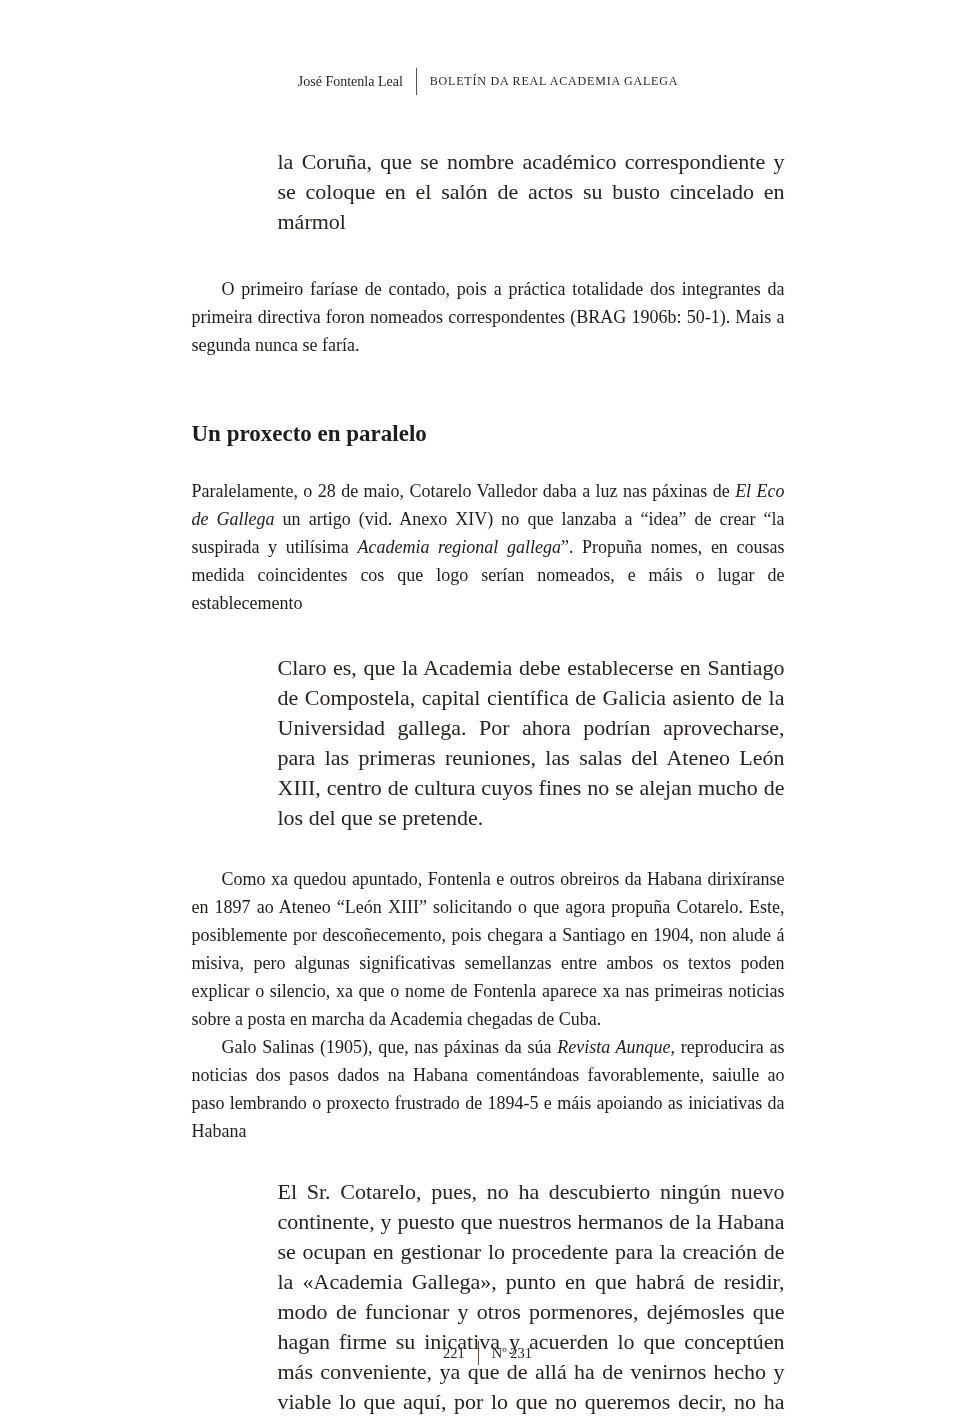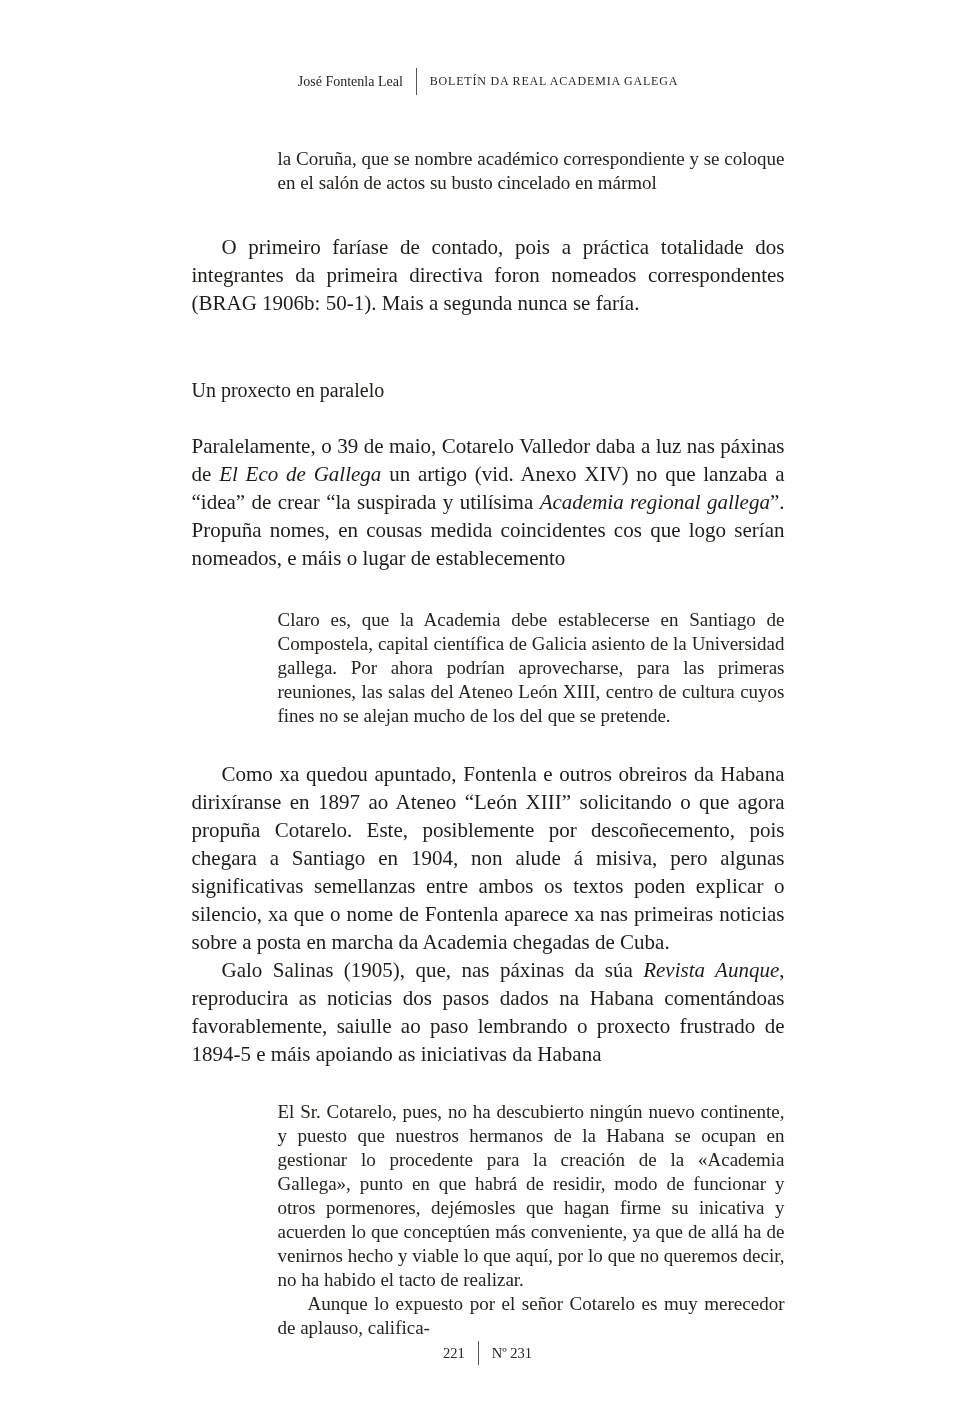--- a/index.html
+++ b/index.html
@@ -34,42 +34,42 @@
   }
   .v-divider {
     display: inline-block;
     width: 1px;
     height: 27px;
     background: #5a544c;
   }
 
   
   .body {
-    font-size: 21px;
+    font-size: 18px;
     line-height: 28px;
     text-align: justify;
     font-family: Liberation Serif, serif;
   }
   .indent { text-indent: 30px; }
 
   
   .bq {
     margin-left: 86px;
-    font-size: 19px;
-    line-height: 24px;
+    font-size: 22px;
+    line-height: 30px;
     text-align: justify;
     color: #28231d;
   }
   .bq p.q-indent { text-indent: 30px; }
 
   .mt-quote1 { margin-top: 52px; }
   .mt-para1  { margin-top: 38px; }
   .section-heading {
-    font-size: 20px;
-    font-weight: normal;
+    font-size: 23px;
+    font-weight: bold;
     margin-top: 62px;
     margin-bottom: 30px;
   }
   .mt-quote2 { margin-top: 36px; margin-bottom: 32px; }
   .mt-quote3 { margin-top: 32px; }
 
   em { font-style: italic; }
 
   
   .page-footer {
@@ -99,21 +99,21 @@
 
   <blockquote class="bq mt-quote1">
     <p>la Coruña, que se nombre académico correspondiente y se coloque en el salón de actos su busto cincelado en mármol</p>
   </blockquote>
 
   <p class="body indent mt-para1">O primeiro faríase de contado, pois a práctica totalidade dos integrantes da primeira directiva foron nomeados correspondentes (BRAG 1906b: 50-1). Mais a segunda nunca se faría.</p>
 
 
   <h2 class="section-heading">Un proxecto en paralelo</h2>
 
-  <p class="body"><span>Paralelamente, o 39 de maio, Cotarelo Valledor daba a luz nas páxinas de </span><em>El Eco de Gallega</em><span> un artigo (vid. Anexo XIV) no que lanzaba a “idea” de crear “la suspirada y utilísima </span><em>Academia regional gallega</em><span>”. Propuña nomes, en cousas medida coincidentes cos que logo serían nomeados, e máis o lugar de establecemento</span></p>
+  <p class="body"><span>Paralelamente, o 28 de maio, Cotarelo Valledor daba a luz nas páxinas de </span><em>El Eco de Gallega</em><span> un artigo (vid. Anexo XIV) no que lanzaba a “idea” de crear “la suspirada y utilísima </span><em>Academia regional gallega</em><span>”. Propuña nomes, en cousas medida coincidentes cos que logo serían nomeados, e máis o lugar de establecemento</span></p>
 
   <blockquote class="bq mt-quote2">
     <p>Claro es, que la Academia debe establecerse en Santiago de Compostela, capital científica de Galicia asiento de la Universidad gallega. Por ahora podrían aprovecharse, para las primeras reuniones, las salas del Ateneo León XIII, centro de cultura cuyos fines no se alejan mucho de los del que se pretende.</p>
   </blockquote>
 
   <p class="body indent">Como xa quedou apuntado, Fontenla e outros obreiros da Habana dirixíranse en 1897 ao Ateneo “León XIII” solicitando o que agora propuña Cotarelo. Este, posiblemente por descoñecemento, pois chegara a Santiago en 1904, non alude á misiva, pero algunas significativas semellanzas entre ambos os textos poden explicar o silencio, xa que o nome de Fontenla aparece xa nas primeiras noticias sobre a posta en marcha da Academia chegadas de Cuba.</p>
 
   <p class="body indent"><span>Galo Salinas (1905), que, nas páxinas da súa </span><em>Revista Aunque</em><span>, reproducira as noticias dos pasos dados na Habana comentándoas favorablemente, saiulle ao paso lembrando o proxecto frustrado de 1894-5 e máis apoiando as iniciativas da Habana</span></p>
 
   <blockquote class="bq mt-quote3">

